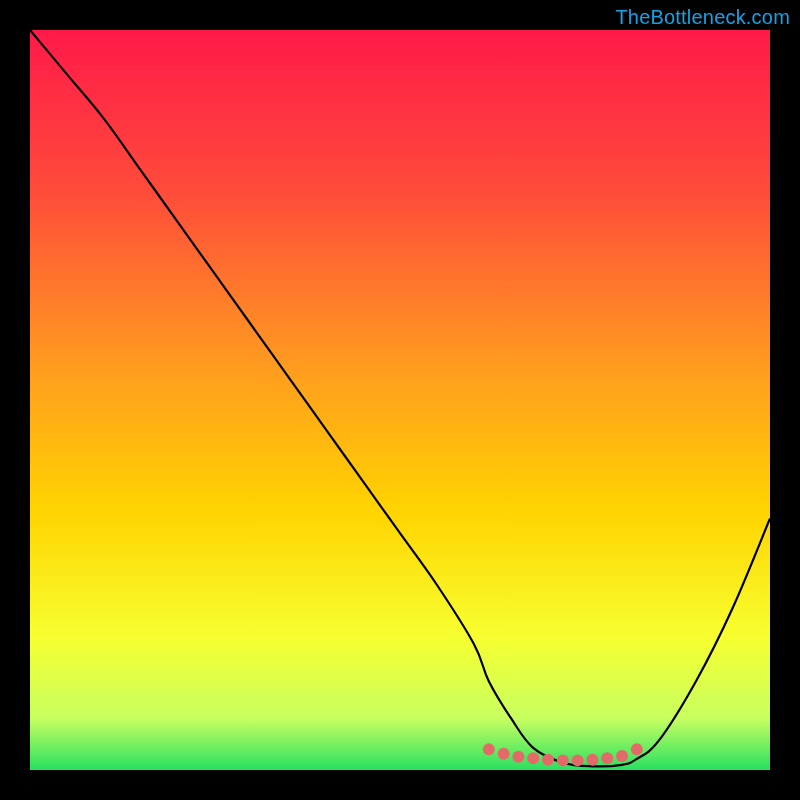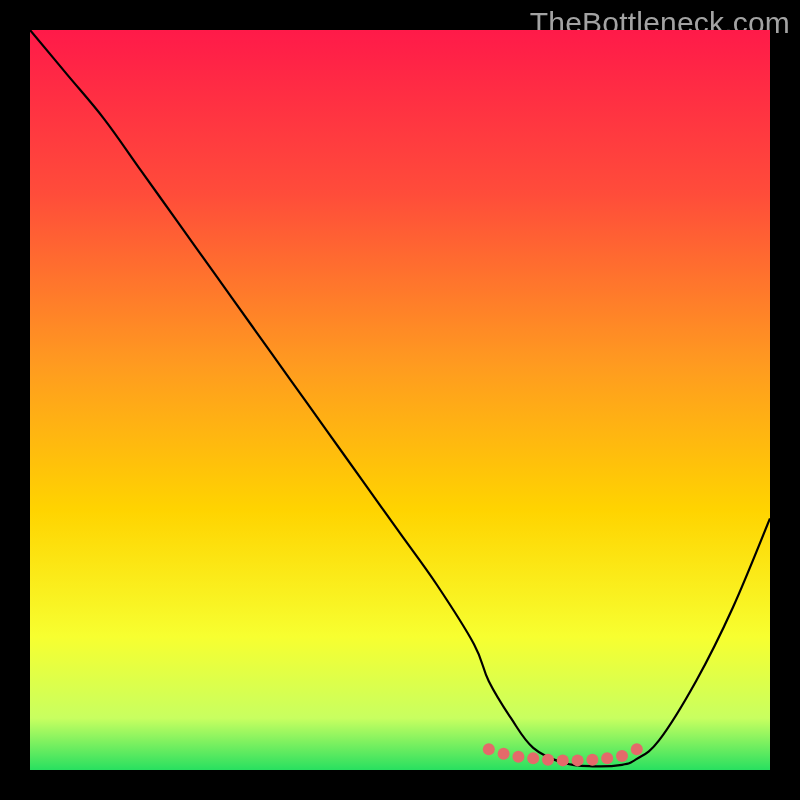--- a/index.html
+++ b/index.html
@@ -14,22 +14,22 @@
   .outer {
     width: 800px;
     height: 800px;
     position: relative;
     background: #000;
   }
   .watermark {
     position: absolute;
     top: 6px;
     right: 10px;
-    color: #a3a3a3;
-    font-size: 30px;
+    color: #0ea5e9;
+    font-size: 20px;
     font-weight: 500;
     letter-spacing: 0.2px;
   }
   .plot {
     position: absolute;
     left: 30px;
     top: 30px;
     width: 740px;
     height: 740px;
   }

